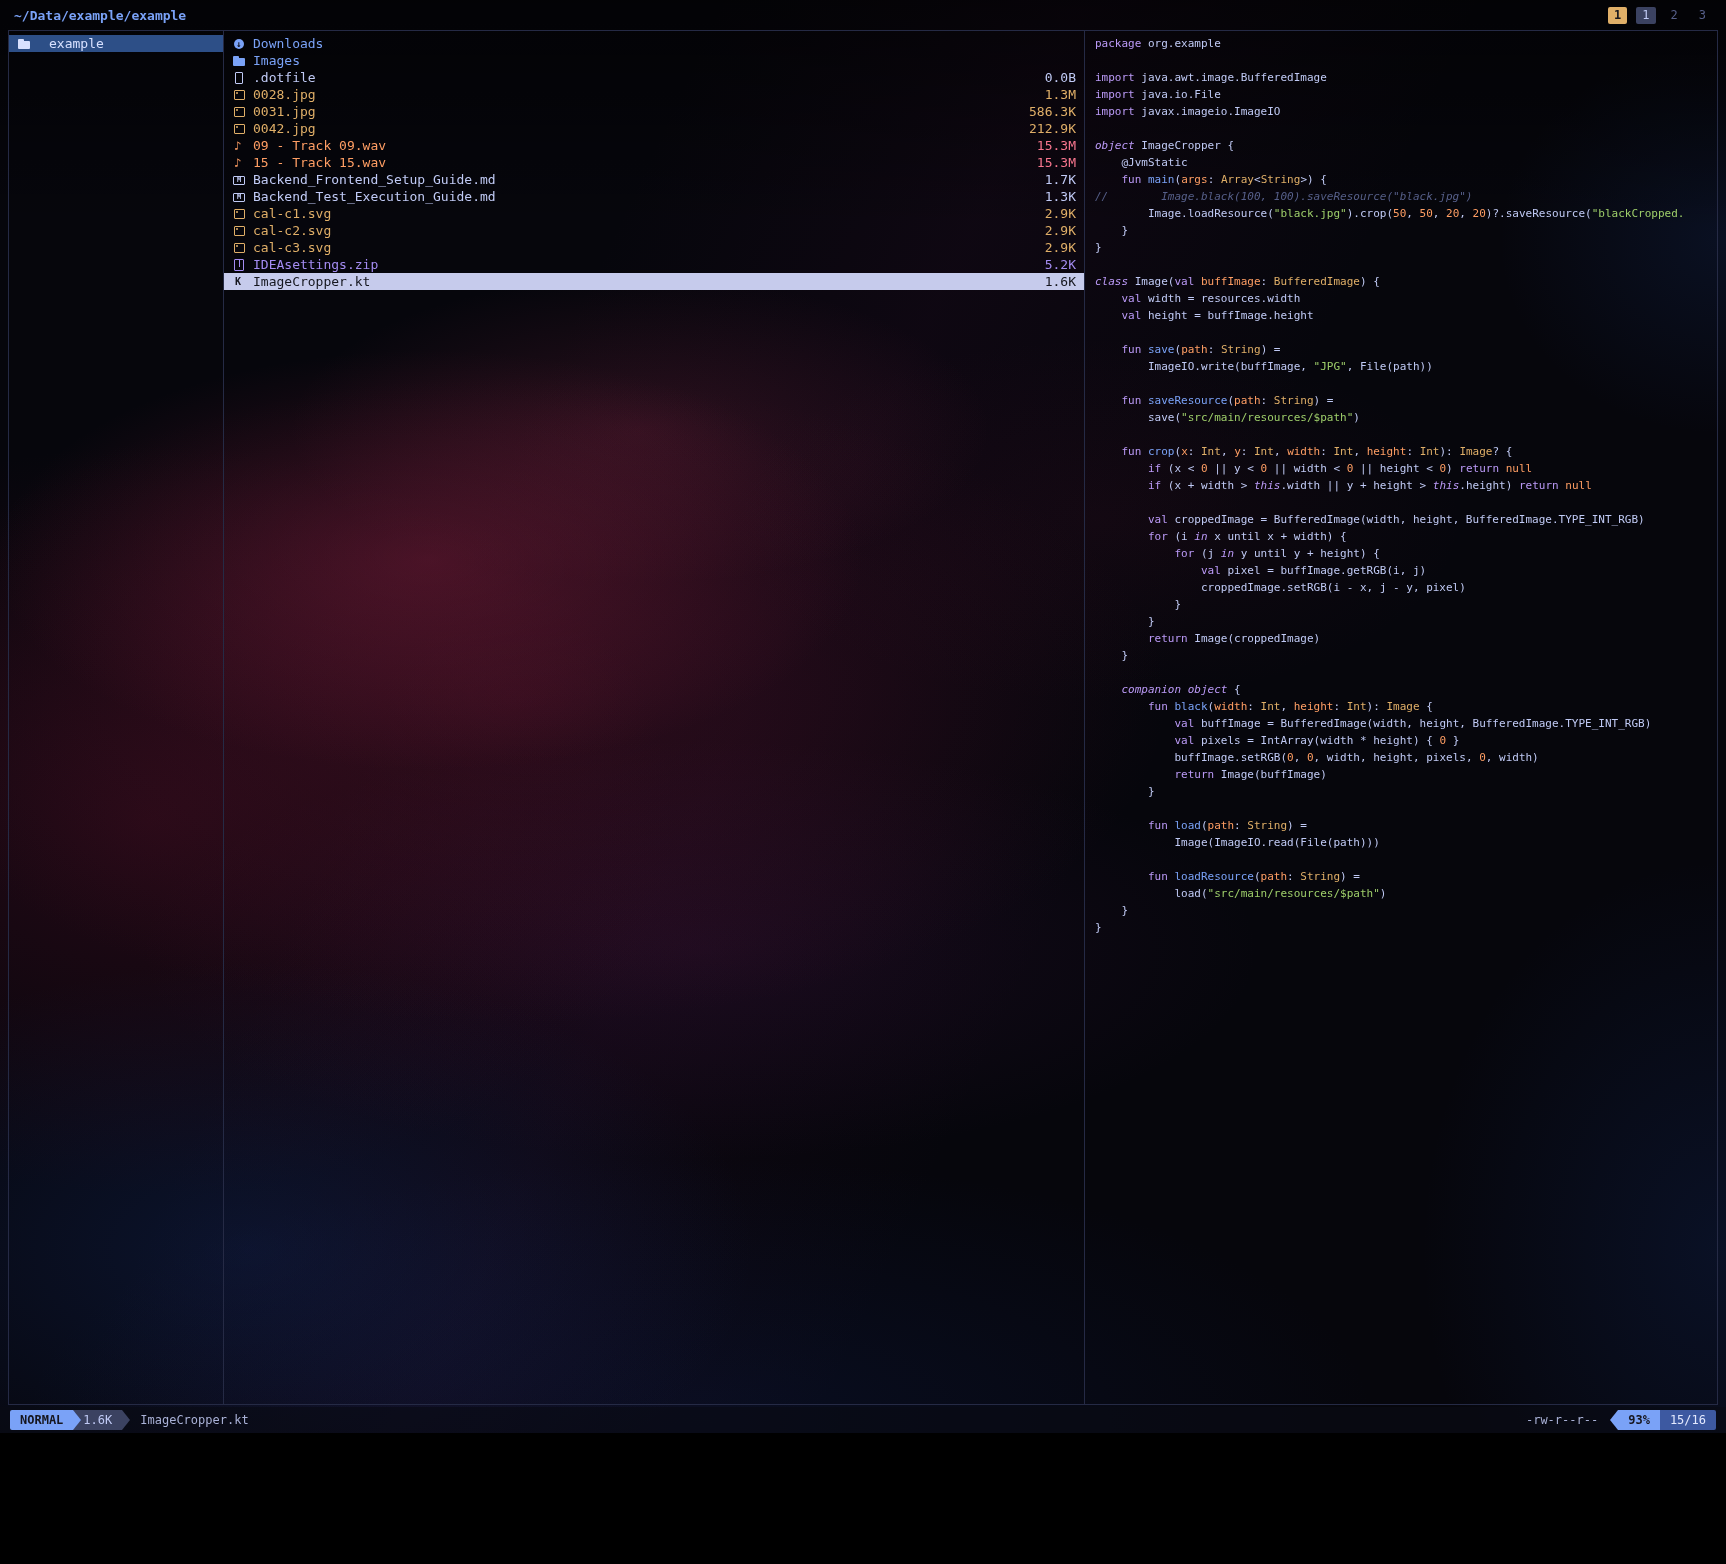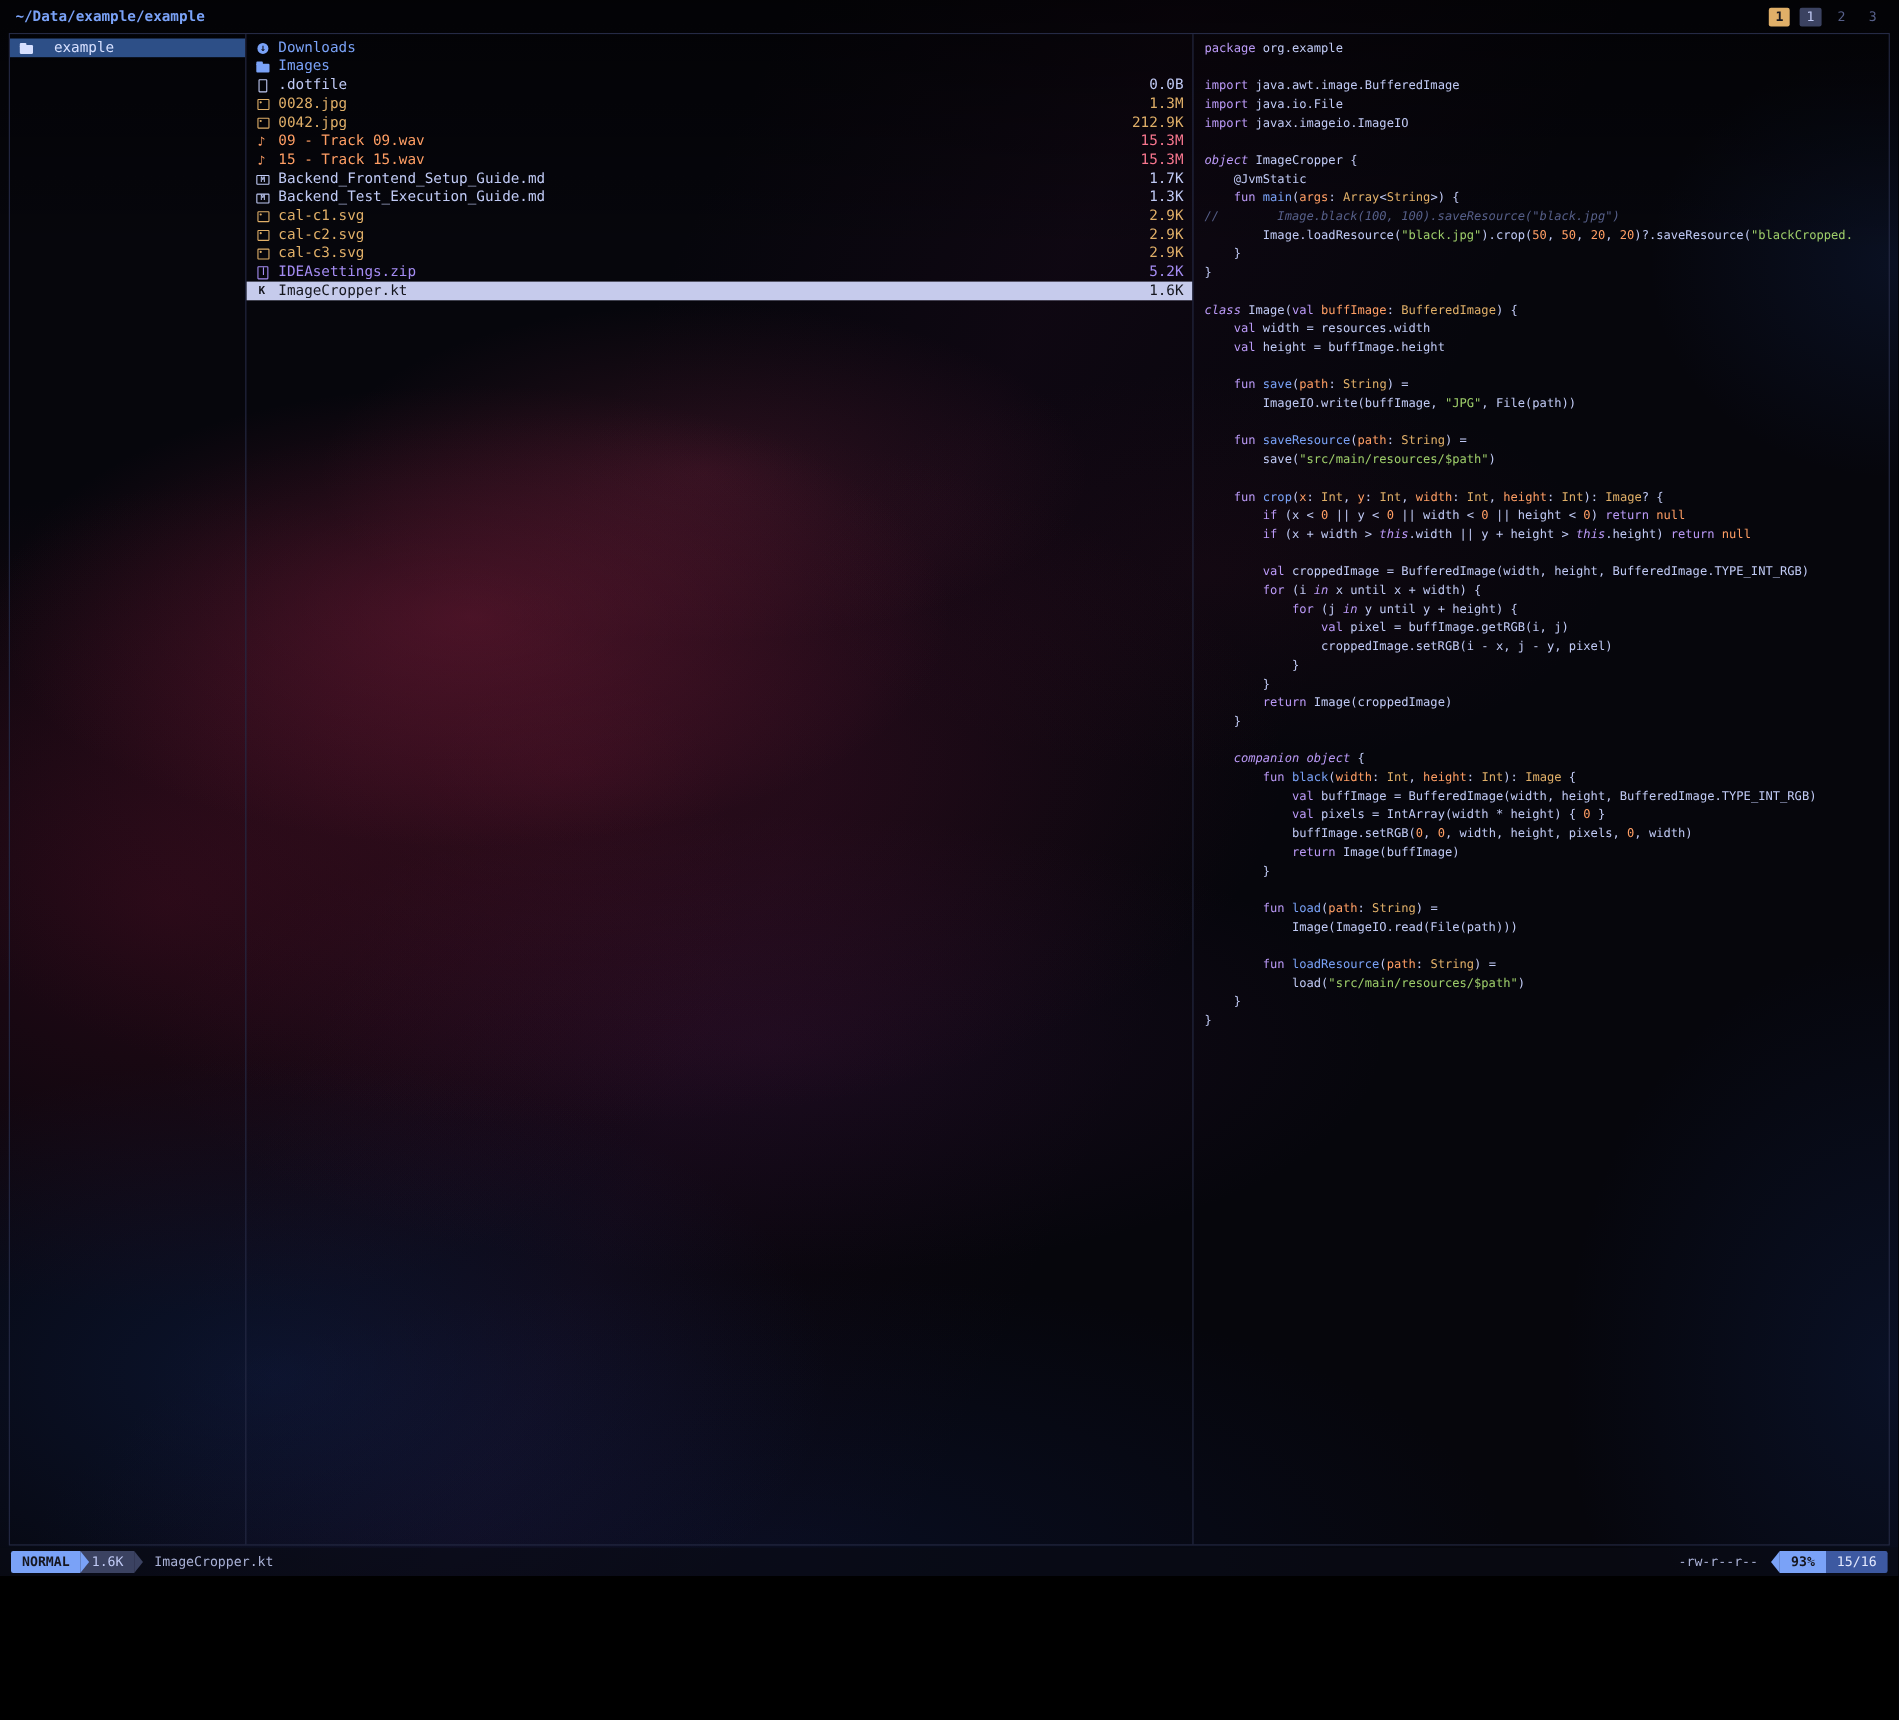--- a/index.html
+++ b/index.html
@@ -131,20 +131,25 @@
           <span class="name">.dotfile</span>
           <span class="size">0.0B</span>
         </div>
         <div class="row f-img">
           <span class="icon image-icon"></span>
           <span class="name">0028.jpg</span>
           <span class="size">1.3M</span>
         </div>
         <div class="row f-img">
           <span class="icon image-icon"></span>
+          <span class="name">0031.jpg</span>
+          <span class="size">586.3K</span>
+        </div>
+        <div class="row f-img">
+          <span class="icon image-icon"></span>
           <span class="name">0042.jpg</span>
           <span class="size">212.9K</span>
         </div>
         <div class="row f-audio">
           <span class="icon audio-icon"></span>
           <span class="name">09 - Track 09.wav</span>
           <span class="size">15.3M</span>
         </div>
         <div class="row f-audio">
           <span class="icon audio-icon"></span>

